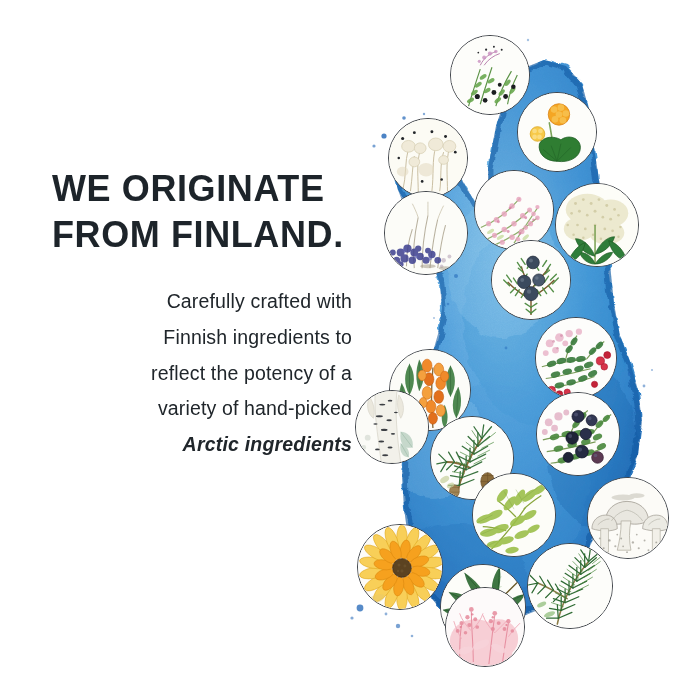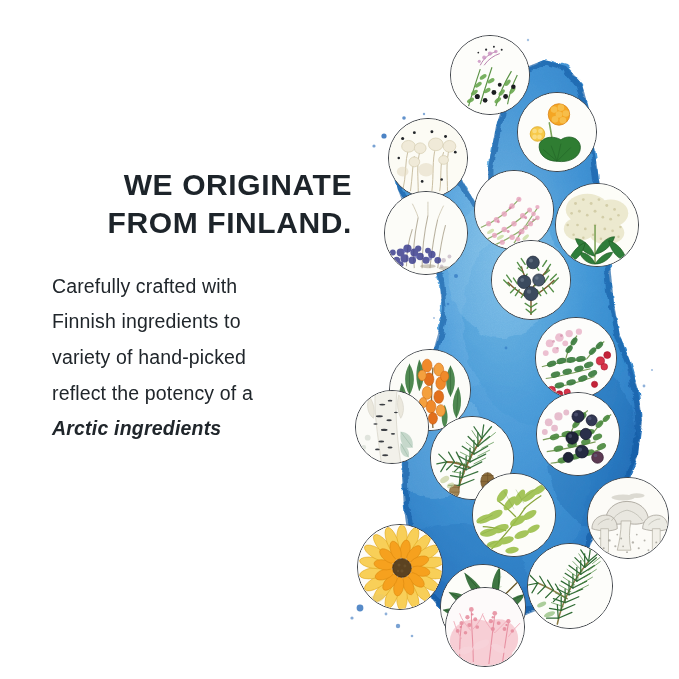--- a/index.html
+++ b/index.html
@@ -17,36 +17,35 @@
     background:#ffffff;
   }
 
   
   #text-block{
     position:absolute;
     left:52px; top:166px;
     width:300px;
   }
   #headline{
-    font-size:30px;
+    font-size:36px;
     font-weight:bold;
     letter-spacing:0.6px;
     line-height:1.28;
     color:#1d242a;
     margin:0 0 26px 0;
     white-space:pre-line;
-    text-align:right;
   }
   #body-copy{
     font-size:19.5px;
     line-height:1.83;
     color:#20262b;
     letter-spacing:0.15px;
   }
-  .para-line{display:block;}
+  .para-line{display:block;text-align:right;}
   .para-line.bold{font-weight:bold;letter-spacing:0.2px;font-style:italic;}
 
   
   #map-area{
     position:absolute;
     left:338px; top:18px;
     width:330px; height:650px;
   }
   #map-svg{position:absolute;left:0;top:0;width:330px;height:650px;}
 
@@ -65,22 +64,22 @@
 <body>
 
 <div id="poster">
 
   <div id="text-block">
     <h1 id="headline">WE ORIGINATE
 FROM FINLAND.</h1>
     <div id="body-copy">
       <span class="para-line">Carefully crafted with</span>
       <span class="para-line">Finnish ingredients to</span>
+      <span class="para-line">reflect the potency of a</span>
       <span class="para-line">variety of hand-picked</span>
-      <span class="para-line">reflect the potency of a</span>
       <span class="para-line bold">Arctic ingredients</span>
     </div>
   </div>
 
   <div id="map-area">
 
     <svg id="map-svg" viewBox="0 0 330 650" xmlns="http://www.w3.org/2000/svg">
       <defs>
         <radialGradient id="wc1" cx="45%" cy="35%" r="72%">
           <stop offset="0%" stop-color="#8cc8ec"></stop>

